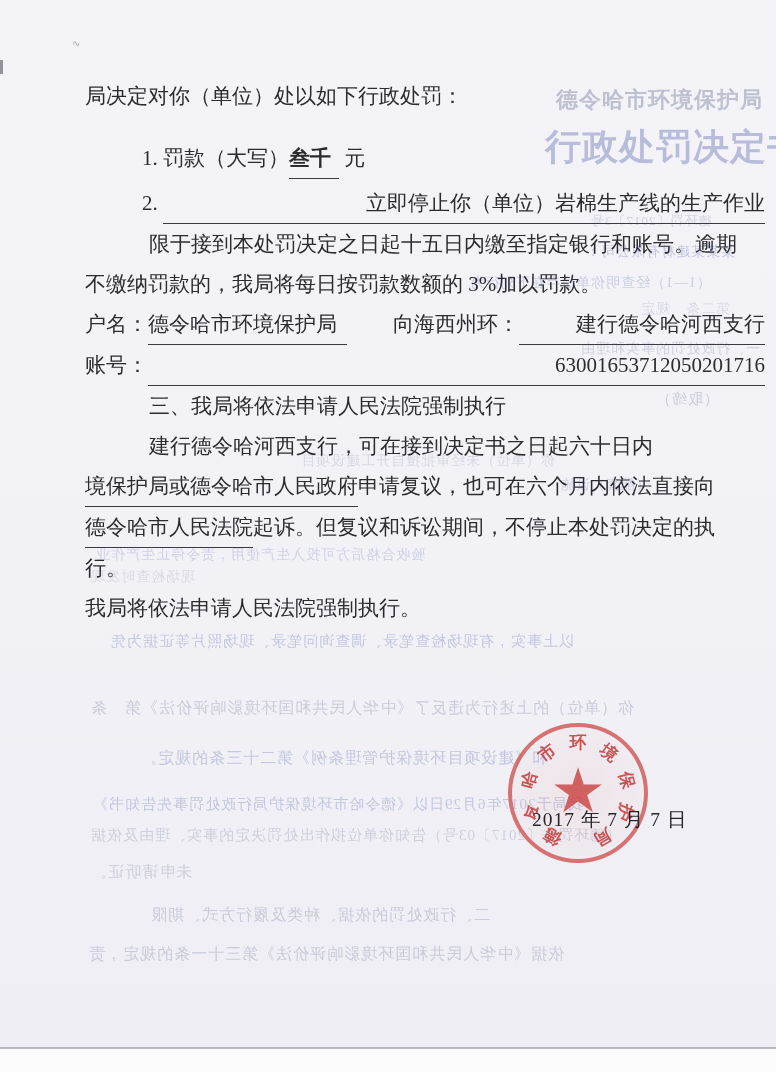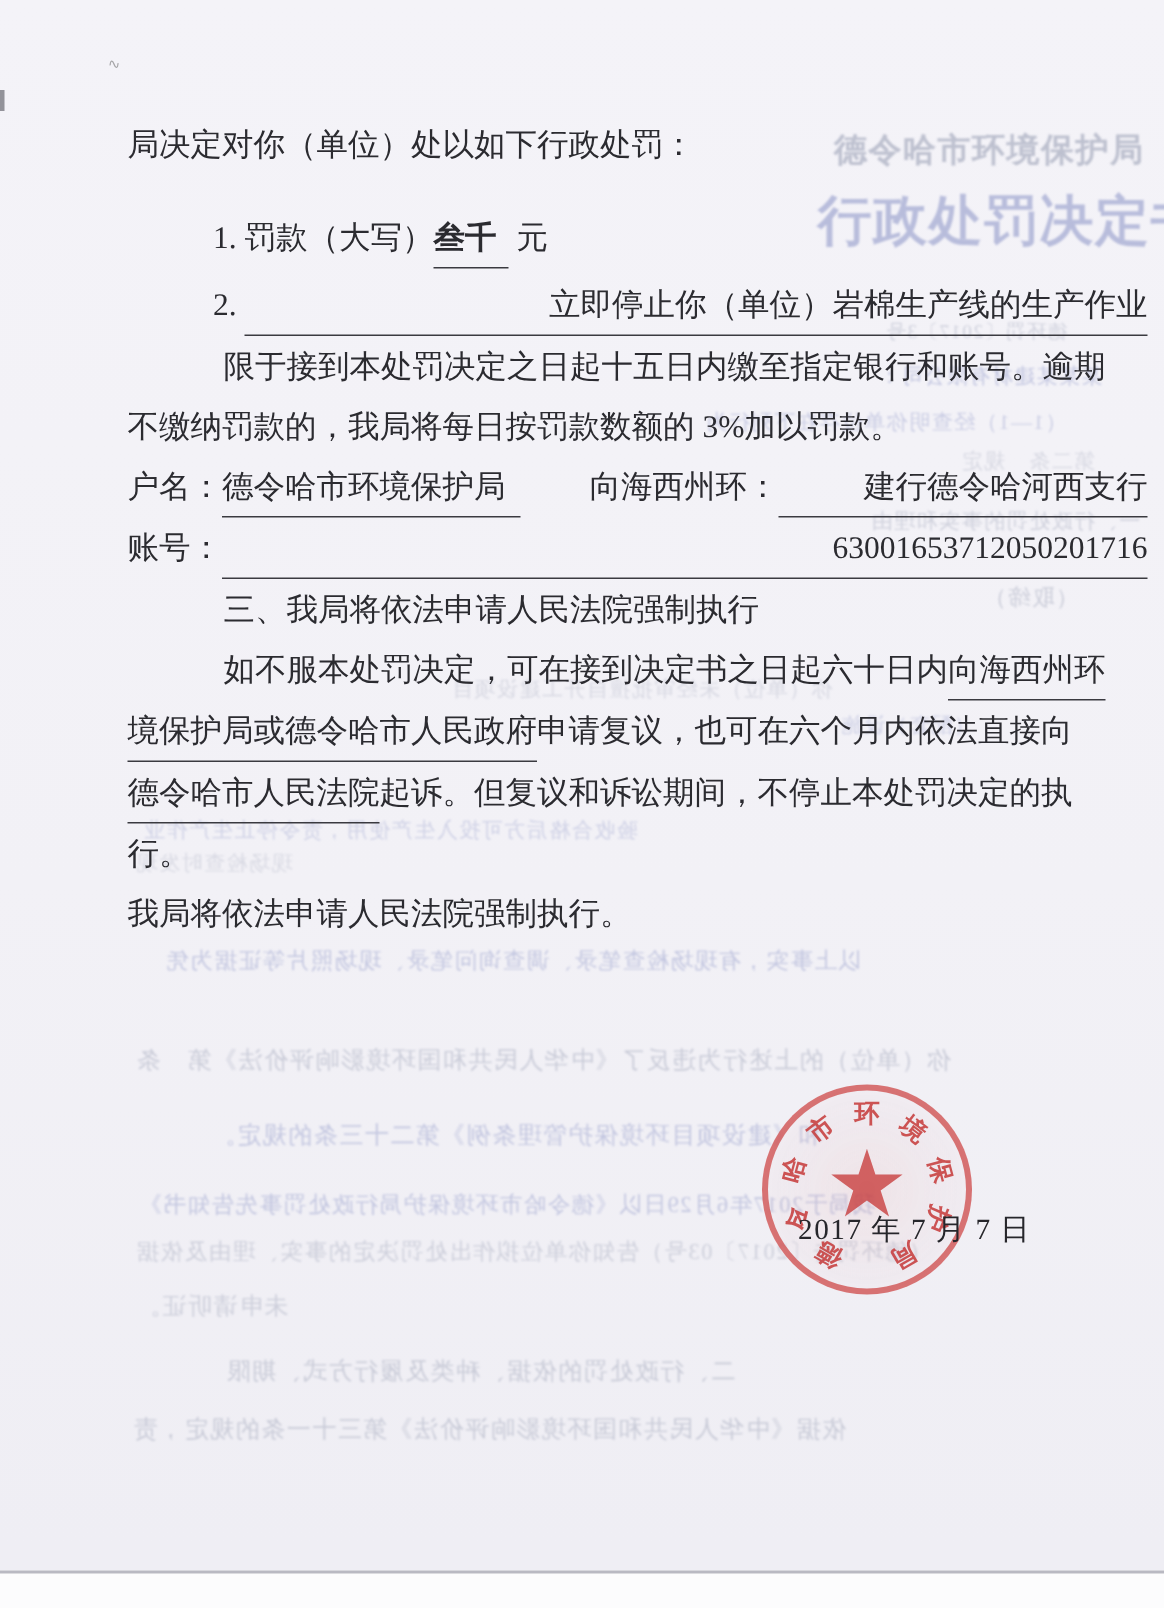--- a/index.html
+++ b/index.html
@@ -73,21 +73,21 @@
 
   <div class="doc-body">
       <div class="line"><span>局决定对你（单位）处以如下行政处罚：</span></div>
       <div class="line" style="padding-left: 57px; margin-top: 22px;"><span>1. 罚款（大写）</span><span class="u" style="padding-right: 8px; font-weight: bold;">叁千</span><span> 元</span></div>
       <div class="line" style="padding-left: 57px; margin-top: 4px;"><span>2. </span><span class="u fill">立即停止你（单位）岩棉生产线的生产作业</span></div>
       <div class="line" style="padding-left: 64px;"><span>限于接到本处罚决定之日起十五日内缴至指定银行和账号。逾期</span></div>
       <div class="line"><span>不缴纳罚款的，我局将每日按罚款数额的 3%加以罚款。</span></div>
       <div class="line"><span>户名：</span><span class="u" style="padding-right: 10px;">德令哈市环境保护局</span><span style="display: inline-block; width: 46px;"></span><span>向海西州环：</span><span class="u fill">建行德令哈河西支行</span></div>
       <div class="line"><span>账号：</span><span class="u fill">63001653712050201716</span></div>
       <div class="line" style="padding-left: 64px;"><span>三、我局将依法申请人民法院强制执行</span></div>
-      <div class="line" style="padding-left: 64px;"><span>如不服本处罚决定，可在接到决定书之日起六十日内</span><span class="u">向海西州环</span></div>
+      <div class="line" style="padding-left: 64px;"><span>建行德令哈河西支行，可在接到决定书之日起六十日内</span></div>
       <div class="line"><span class="u">境保护局或德令哈市人民政府</span><span>申请复议，也可在六个月内依法直接向</span></div>
       <div class="line"><span class="u">德令哈市人民法院</span><span>起诉。但复议和诉讼期间，不停止本处罚决定的执</span></div>
       <div class="line"><span>行。</span></div>
       <div class="line"><span>我局将依法申请人民法院强制执行。</span></div>
     </div>
 
   <div class="seal">
     <div class="seal-star">★</div>
   <span class="seal-char" style="transform: rotate(-150deg);">德</span>
       <span class="seal-char" style="transform: rotate(-112.5deg);">令</span>

